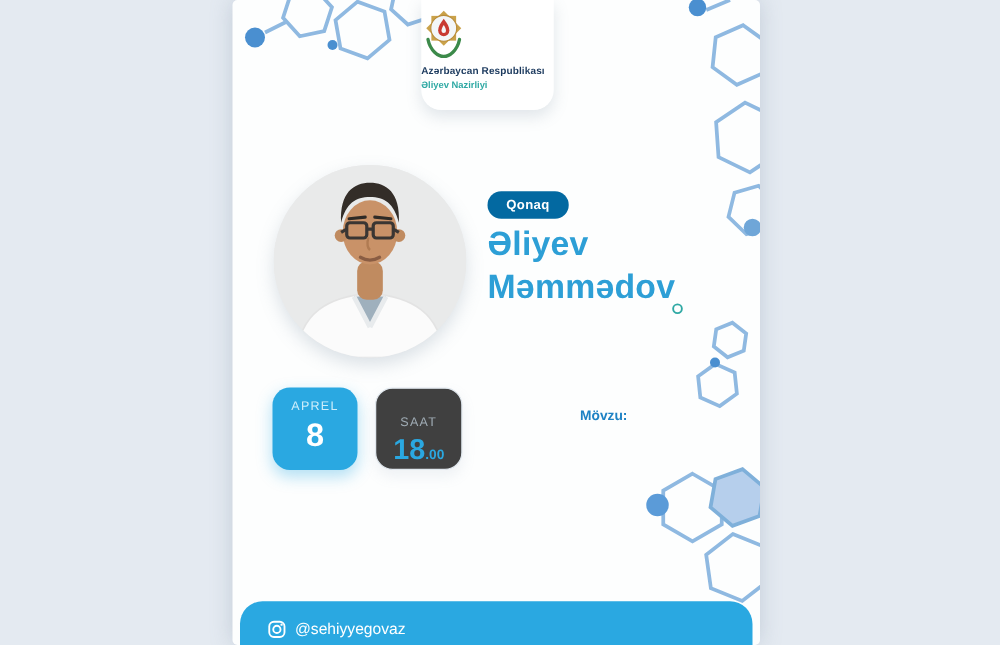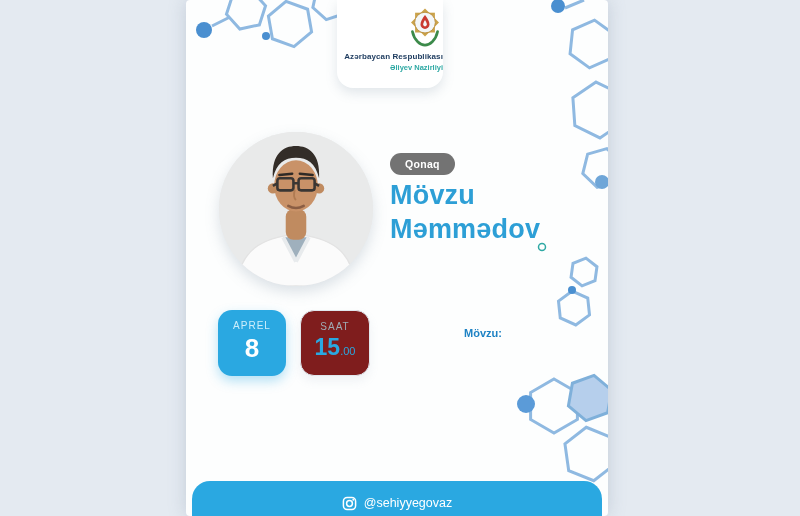--- a/index.html
+++ b/index.html
@@ -5,58 +5,58 @@
   html,body{margin:0;padding:0;}
   body{font-family:"Liberation Sans","DejaVu Sans",sans-serif;background:#d9e1ea;}
   .stage{position:relative;width:800px;height:516px;background:#e4eaf1;overflow:hidden;}
   .poster{position:absolute;left:186px;top:0;width:422px;height:516px;background:#fdfefe;
           border-radius:4px;box-shadow:0 0 18px rgba(110,130,155,.28);overflow:hidden;}
   .decor{position:absolute;inset:0;pointer-events:none;}
 
   
   .header-card{position:absolute;left:151px;top:0;width:106px;height:88px;background:#ffffff;
                border-radius:0 0 16px 16px;box-shadow:0 5px 12px rgba(100,120,145,.18);
-               display:flex;flex-direction:column;align-items:flex-end;padding-top:8px;box-sizing:border-box;}
+               display:flex;flex-direction:column;align-items:flex-start;padding-top:8px;box-sizing:border-box;}
   .org-line1{font-size:8px;font-weight:bold;color:#1c3a5e;margin-top:4px;letter-spacing:.1px;}
   .org-line2{font-size:7.5px;font-weight:bold;color:#2fa9a4;margin-top:2px;}
 
   
   .avatar{position:absolute;left:33px;top:132px;width:154px;height:154px;border-radius:50%;
           overflow:hidden;background:#e9eaea;box-shadow:0 6px 14px rgba(120,140,160,.25);}
   .avatar svg{display:block;width:100%;height:100%;}
 
   
-  .badge{position:absolute;left:204px;top:153px;background:#737373;color:#ffffff;
+  .badge{position:absolute;left:204px;top:153px;background:#0369a1;color:#ffffff;
          font-size:10.5px;font-weight:bold;padding:5px 15px;border-radius:12px;letter-spacing:.3px;}
   .name{position:absolute;left:204px;top:179px;width:200px;margin:0;
         font-size:27px;line-height:1.25;font-weight:bold;color:#2d9fd6;letter-spacing:.2px;}
   .role{position:absolute;left:204px;top:246px;width:200px;margin:0;
         font-size:10px;line-height:1.55;color:#a3c8e2;}
 
   
   .date-box{position:absolute;left:32px;top:310px;width:68px;height:66px;background:#2aa8e1;
             border-radius:14px;display:flex;flex-direction:column;align-items:center;
             padding-top:10px;box-sizing:border-box;box-shadow:0 5px 12px rgba(42,168,225,.35);}
   .date-box .month{font-size:10px;color:#cdeefb;letter-spacing:1px;}
   .date-box .day{font-size:26px;font-weight:bold;color:#ffffff;margin-top:2px;}
-  .time-box{position:absolute;left:114px;top:310px;width:70px;height:66px;background:#7f1d1d;
+  .time-box{position:absolute;left:114px;top:310px;width:70px;height:66px;background:#404040;
             border:1.5px solid #e1e8ee;border-radius:14px;display:flex;flex-direction:column;
-            align-items:center;padding-top:10px;box-sizing:border-box;box-shadow:0 5px 10px rgba(140,160,180,.12);}
+            align-items:center;padding-top:22px;box-sizing:border-box;box-shadow:0 5px 10px rgba(140,160,180,.12);}
   .time-box .saat{font-size:10px;color:#9fabb4;letter-spacing:1px;}
   .time-box .hour{font-size:23px;font-weight:bold;color:#2aa8e1;margin-top:2px;}
-  .time-box .min{font-size:11px;font-weight:normal;color:#2aa8e1;}
+  .time-box .min{font-size:11px;font-weight:bold;color:#2aa8e1;}
 
   
   .topic{position:absolute;left:204px;top:327px;width:186px;}
   .topic-label{font-size:11px;font-weight:bold;color:#1d82c4;margin-bottom:3px;text-align:center;}
   .topic-body{font-size:10.5px;line-height:1.45;color:#6f95bb;}
 
   
   .footer{position:absolute;left:6px;right:6px;top:481px;bottom:0;background:#2aa8e1;
-          border-radius:18px 18px 0 0;display:flex;justify-content:center;
+          border-radius:18px 18px 0 0;display:flex;justify-content:space-between;
           padding:9px 22px 0 22px;box-sizing:border-box;color:#ffffff;font-size:12.5px;}
   .footer-group{display:flex;align-items:center;gap:7px;}
   .footer svg{display:block;}
 </style>
 </head>
 <body>
 
 <div class="stage">
   <div class="poster">
 
@@ -118,29 +118,29 @@
           <line x1="58" y1="40" x2="62" y2="40"></line>
           <line x1="45.5" y1="40" x2="42" y2="42"></line>
           <line x1="74.5" y1="40" x2="78" y2="42"></line>
         </g>
         <path d="M59,45 Q57.5,51 60,53" stroke="#b07b52" stroke-width="1.5" fill="none"></path>
         <path d="M54,57.5 Q60,61 66,57.5" stroke="#8a5d43" stroke-width="2" fill="none" stroke-linecap="round"></path>
       </svg>
     </div>
 
     <div class="badge">Qonaq</div>
-    <h1 class="name">Mövzu Məmmədov</h1>
+    <h1 class="name">Əliyev Məmmədov</h1>
 
     <div class="date-box">
       <span class="month">APREL</span>
       <span class="day">8</span>
     </div>
     <div class="time-box">
       <span class="saat">SAAT</span>
-      <span class="hour"><span>15</span><span class="min">.00</span></span>
+      <span class="hour"><span>18</span><span class="min">.00</span></span>
     </div>
 
     <div class="topic">
       <div class="topic-label">Mövzu:</div>
     </div>
 
     <div class="footer">
       <div class="footer-group">
         <svg width="15" height="15" viewBox="0 0 16 16">
           <rect x="1.5" y="1.5" width="13" height="13" rx="4" fill="none" stroke="#ffffff" stroke-width="1.6"></rect>

